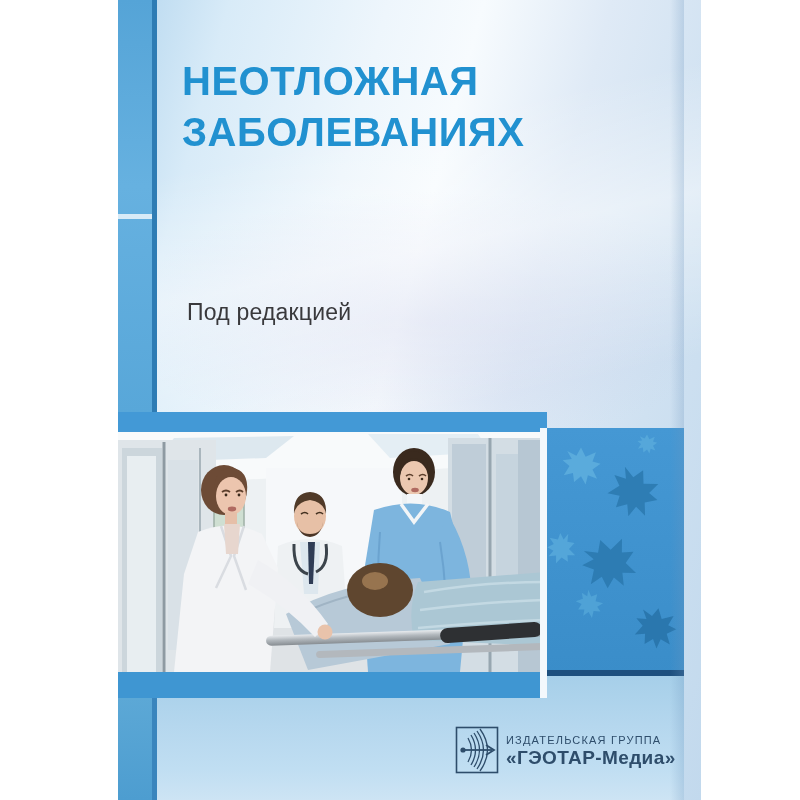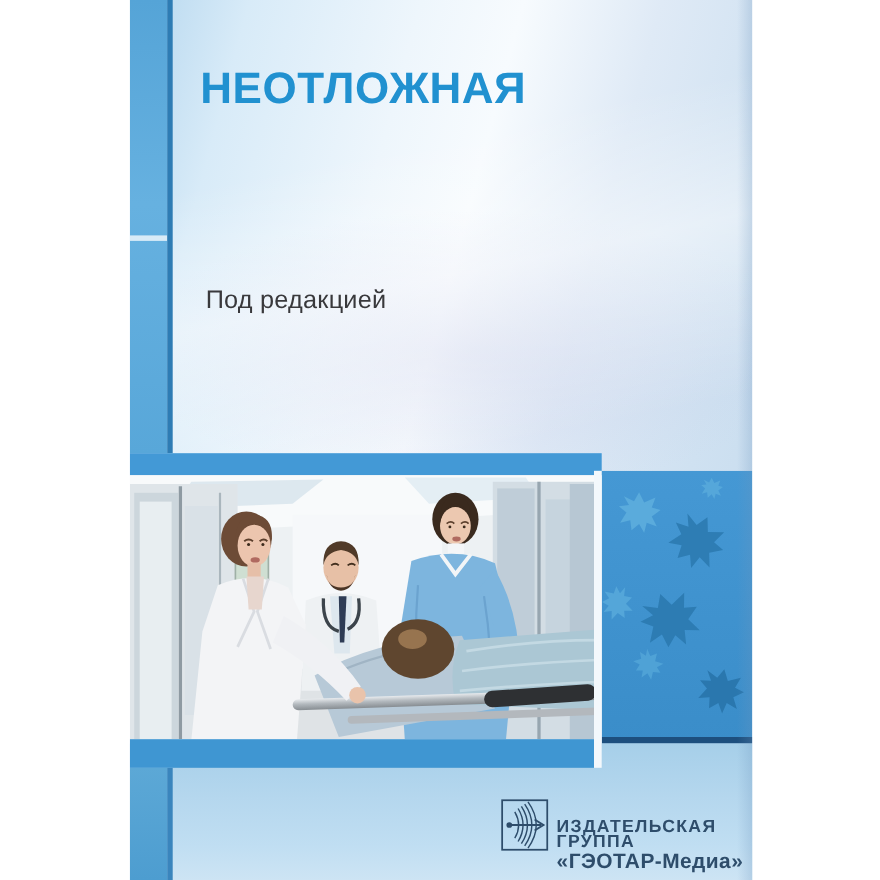--- a/index.html
+++ b/index.html
@@ -1,77 +1,78 @@
 <!DOCTYPE html>
 <html><head>
 <meta charset="utf-8">
 <style>
   html,body{margin:0;padding:0;background:#ffffff;}
   .scene{position:relative;width:800px;height:800px;background:#ffffff;overflow:hidden;
          font-family:"Liberation Sans",sans-serif;}
-  .book{position:absolute;left:118px;top:0;width:566px;height:800px;overflow:hidden;}
+  .book{position:absolute;left:118px;top:0;width:566px;height:800px;overflow:hidden;padding-left:17px;}
   .cover-bg{position:absolute;inset:0;
     background:
       linear-gradient(105deg,#b4d6ee 0%,#d8ebf8 14%,#eef6fc 34%,#f7fbfe 46%,#dfeaf6 62%,#cfe1f1 80%,#c2d9ed 100%);}
   .cover-tint{position:absolute;left:0;top:190px;width:566px;height:260px;
     background:radial-gradient(ellipse at 55% 50%, rgba(196,200,230,0.40) 0%, rgba(196,200,230,0) 70%);}
   .sheen{position:absolute;inset:0;
     background:linear-gradient(168deg, rgba(255,255,255,0) 20%, rgba(255,255,255,0.45) 34%, rgba(255,255,255,0) 52%);}
   .spine-top{position:absolute;left:0;top:0;width:34px;height:412px;
     background:linear-gradient(180deg,#55a4d7 0%,#66b1e0 45%,#58a7d9 100%);}
   .spine-glare{position:absolute;left:0;top:214px;width:34px;height:5px;background:rgba(255,255,255,.75);}
   .spine-line-top{position:absolute;left:34px;top:0;width:5px;height:412px;background:#2e7cb4;}
   .spine-bottom{position:absolute;left:0;top:698px;width:34px;height:102px;
     background:linear-gradient(180deg,#5ca8d6,#4d9dd0);}
   .spine-line-bottom{position:absolute;left:34px;top:698px;width:5px;height:102px;background:#3a85bd;}
 
   .title{position:absolute;left:64px;top:56px;width:486px;margin:0;
     font-size:40px;line-height:51px;font-weight:700;letter-spacing:.5px;color:#2191d0;}
   .title span{display:block;}
 
   .credits{position:absolute;left:69px;width:470px;color:#39393c;
-    font-size:23px;line-height:27.5px;font-weight:400;letter-spacing:.2px;}
+    font-size:23px;line-height:27.5px;font-weight:400;letter-spacing:.2px;margin-top:40px;}
   .credits.editors{top:259px;}
   .credits.translation{top:334px;}
   .credits span{display:block;}
 
   .band-top{position:absolute;left:0;top:412px;width:429px;height:20px;background:#4399d6;}
   .photo{position:absolute;left:0;top:432px;width:428px;height:240px;}
   .photo svg{display:block;width:100%;height:100%;}
   .photo-sep{position:absolute;left:422px;top:428px;width:7px;height:270px;background:#f3f8fc;z-index:4;}
   .virus-panel{position:absolute;left:429px;top:428px;width:137px;height:248px;}
   .virus-panel svg{display:block;width:100%;height:100%;}
 
   .bottom-section{position:absolute;left:0;top:676px;width:566px;height:124px;
     background:linear-gradient(180deg,#a6cfe9 0%,#b5d7ee 40%,#c0def2 75%,#cde4f4 100%);}
   .band-bottom{position:absolute;left:0;top:672px;width:422px;height:26px;background:#3f96d2;z-index:3;}
   .edge-shade{position:absolute;left:552px;top:0;width:14px;height:800px;
     background:linear-gradient(90deg,rgba(120,160,195,0) 0%,rgba(110,150,190,0.28) 100%);z-index:6;}
 
   .publisher-logo{position:absolute;left:337px;top:726px;width:44px;height:48px;z-index:5;}
   .publisher-text{position:absolute;left:388px;top:733px;z-index:5;color:#2e4d6b;}
-  .publisher-group{font-size:16px;font-weight:700;letter-spacing:1.2px;line-height:14px;margin-top:12px;}
+  .publisher-group{font-size:11px;font-weight:400;letter-spacing:1.2px;line-height:14px;}
   .publisher-name{font-size:19px;font-weight:700;letter-spacing:.4px;line-height:22px;}
 </style>
 </head>
 <body>
 
 <div class="scene">
   <div class="book">
 
     <div class="cover-bg"></div>
     <div class="cover-tint"></div>
     <div class="sheen"></div>
 
     <div class="spine-top"></div>
     <div class="spine-glare"></div>
     <div class="spine-line-top"></div>
 
     <h1 class="title">
       <span>НЕОТЛОЖНАЯ</span>
+      <span>ЗАБОЛЕВАНИЯХ</span>
     </h1>
 
     <div class="credits editors">
       <span>Под редакцией</span>
     </div>
 
     <div class="credits translation">
     </div>
 
     <div class="band-top"></div>

